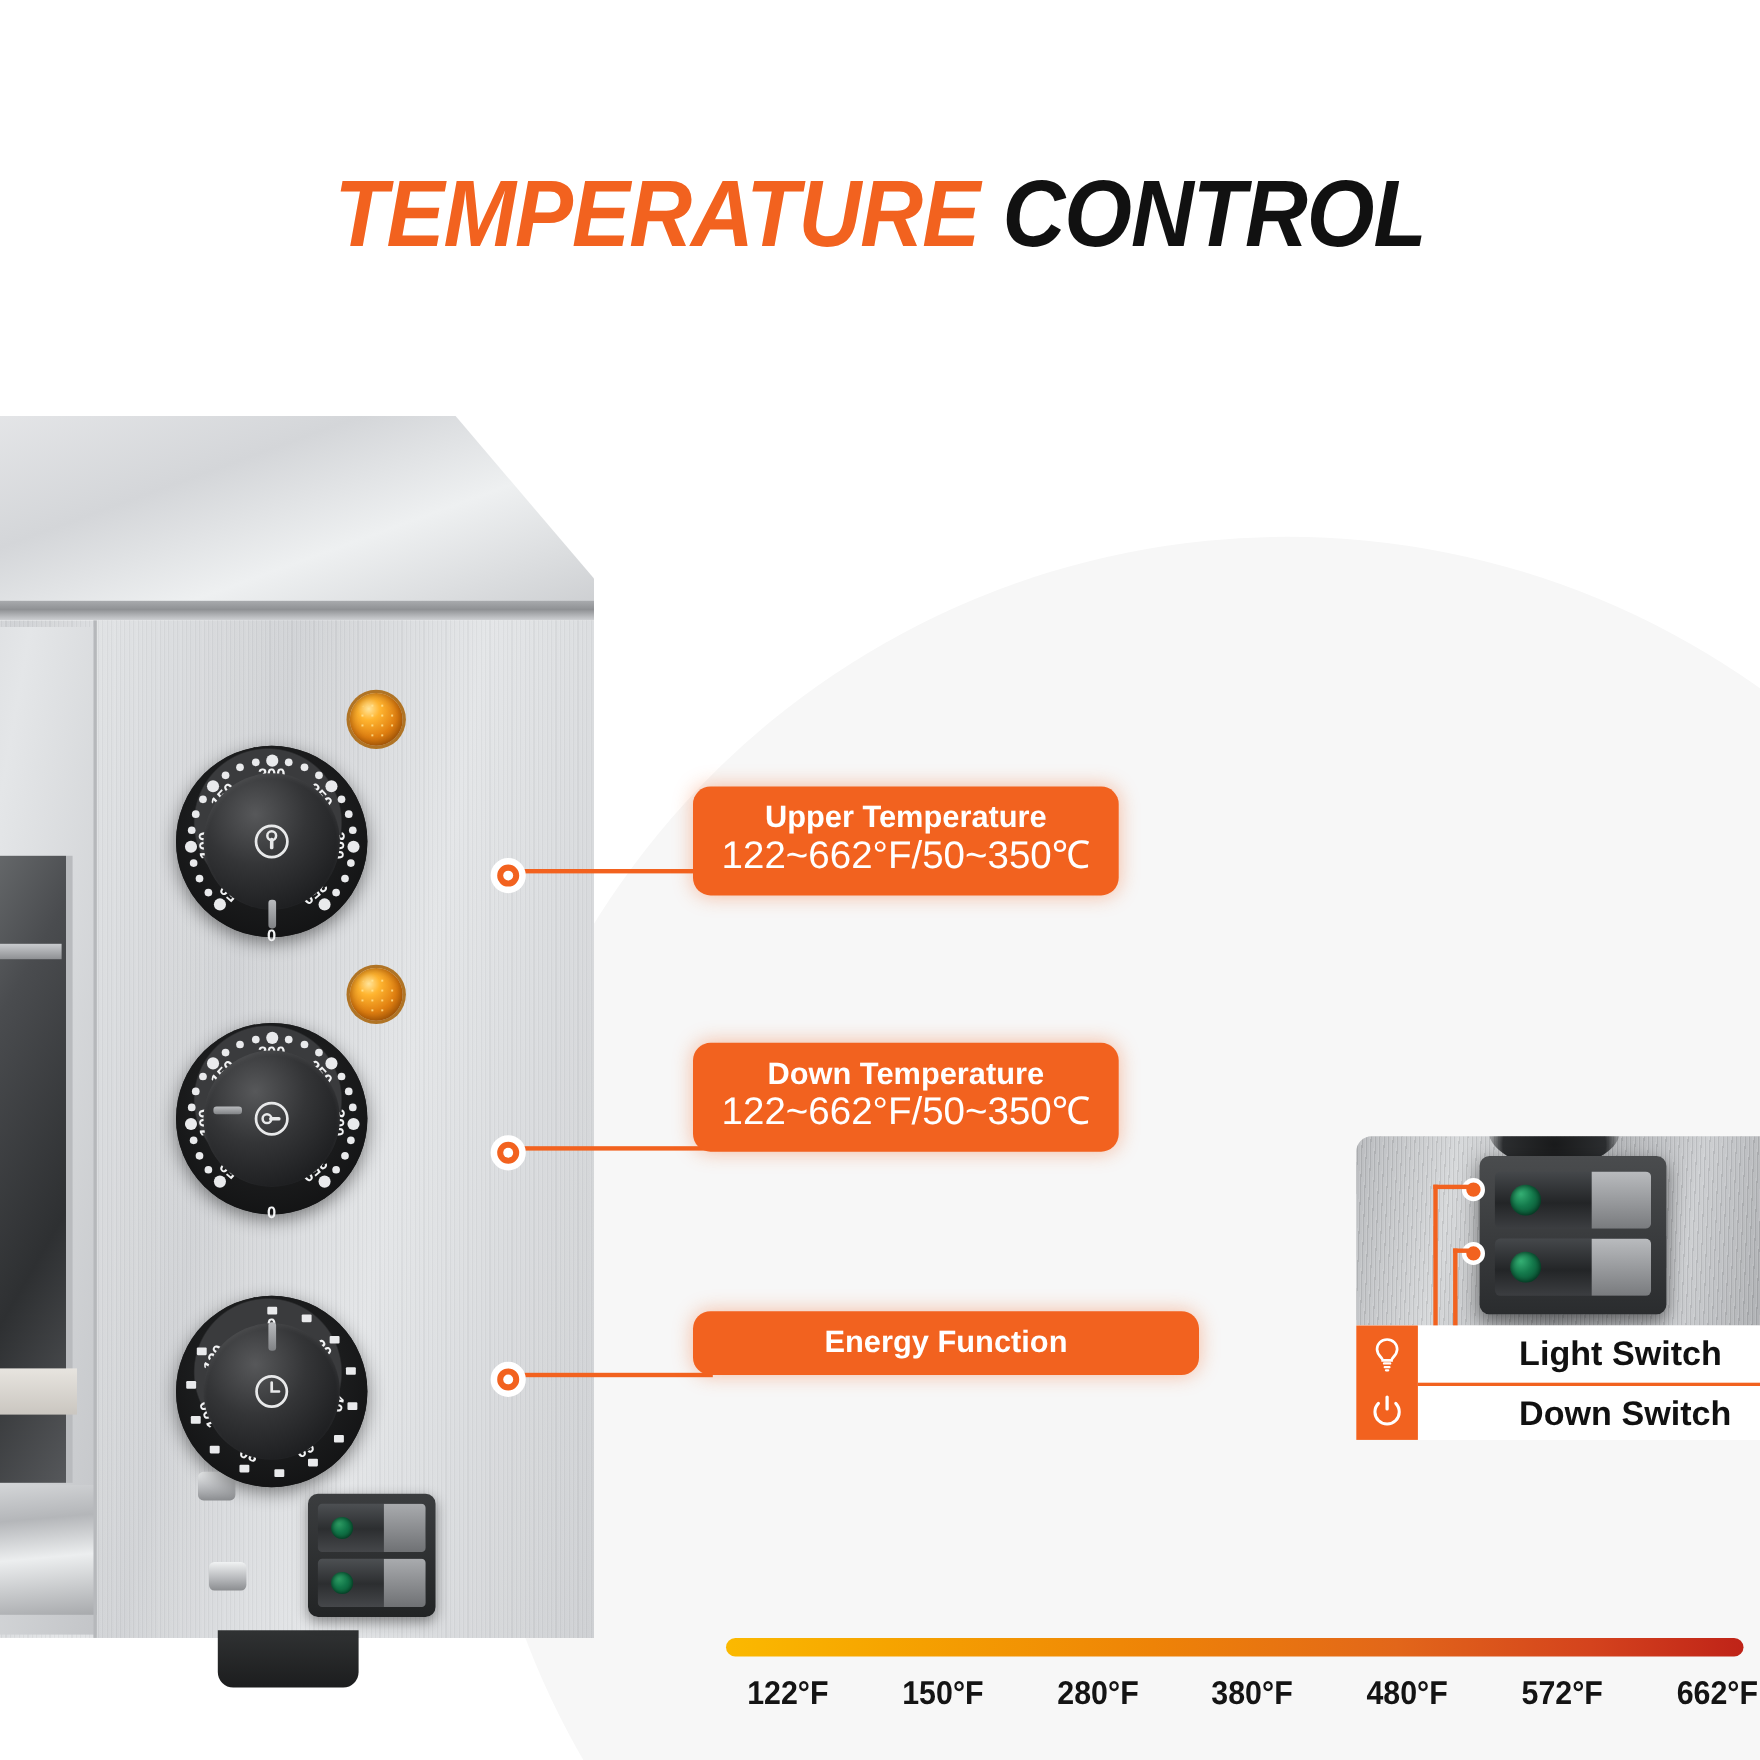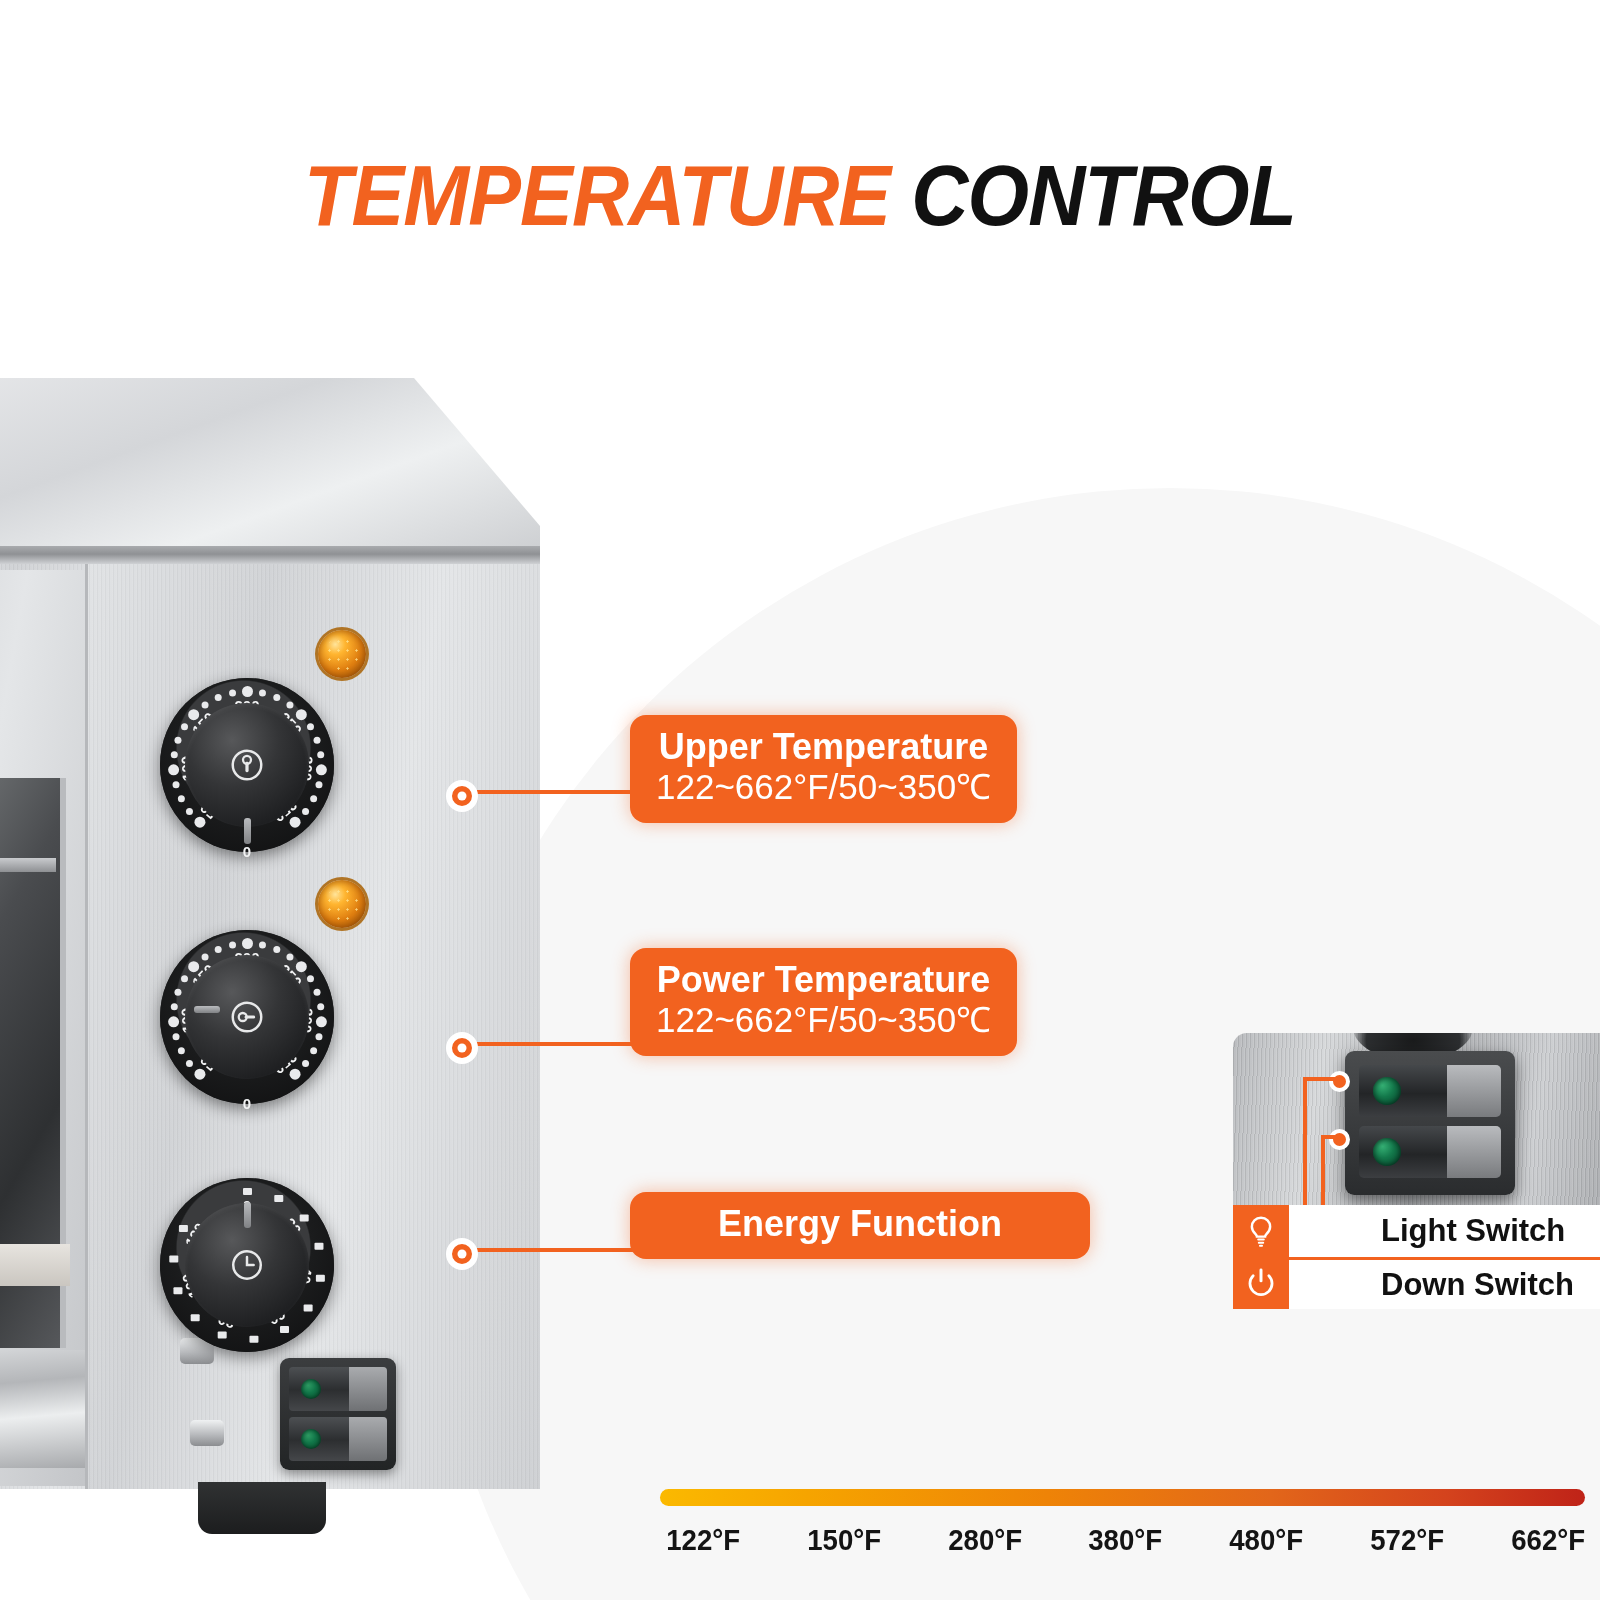--- a/index.html
+++ b/index.html
@@ -297,21 +297,21 @@
   .callout {
     position: absolute;
     background: #f2621f;
     border-radius: 16px;
     color: #ffffff;
     text-align: center;
     padding: 12px 26px 15px;
     box-shadow: 0 0 18px rgba(242,98,31,0.40);
   }
   .callout .t1 {
-    font-size: 36px;
+    font-size: 28px;
     font-weight: bold;
     line-height: 1.12;
     white-space: nowrap;
   }
   .callout .t2 {
     font-size: 35px;
     font-weight: normal;
     line-height: 1.16;
     white-space: nowrap;
   }
@@ -452,21 +452,21 @@
   }
   .scale-bar {
     position: absolute;
     left: 0; top: 0;
     width: 925px; height: 17px;
     border-radius: 9px;
     background: linear-gradient(90deg, #fbb900 0%, #f6a400 16%, #ee8307 42%, #e2661a 66%, #d4431d 85%, #bf2318 100%);
   }
   .scale-labels {
     position: absolute;
-    left: 3px; top: 34px;
+    left: 16px; top: 34px;
     width: 925px;
     display: flex;
     justify-content: space-between;
   }
   .scale-labels span {
     font-size: 30px;
     font-weight: bold;
     color: #141414;
     font-stretch: condensed;
     transform: scaleX(0.92);
@@ -663,21 +663,21 @@
   <div class="callout" style="left:630px; top:715px;">
     <div class="t1">Upper Temperature</div>
     <div class="t2">122~662°F/50~350℃</div>
   </div>
 
   <div class="lead" style="left:458px; top:1042px; width:190px;"></div>
   <div class="lead-dot" style="left:446px; top:1032px;">
       <i></i>
     </div>
   <div class="callout" style="left:630px; top:948px;">
-    <div class="t1">Power Temperature</div>
+    <div class="t1">Down Temperature</div>
     <div class="t2">122~662°F/50~350℃</div>
   </div>
 
   <div class="lead" style="left:458px; top:1248px; width:190px;"></div>
   <div class="lead-dot" style="left:446px; top:1238px;">
       <i></i>
     </div>
   <div class="callout" style="left:630px; top:1192px; width:460px;">
     <div class="t1">Energy Function</div>
   </div>

